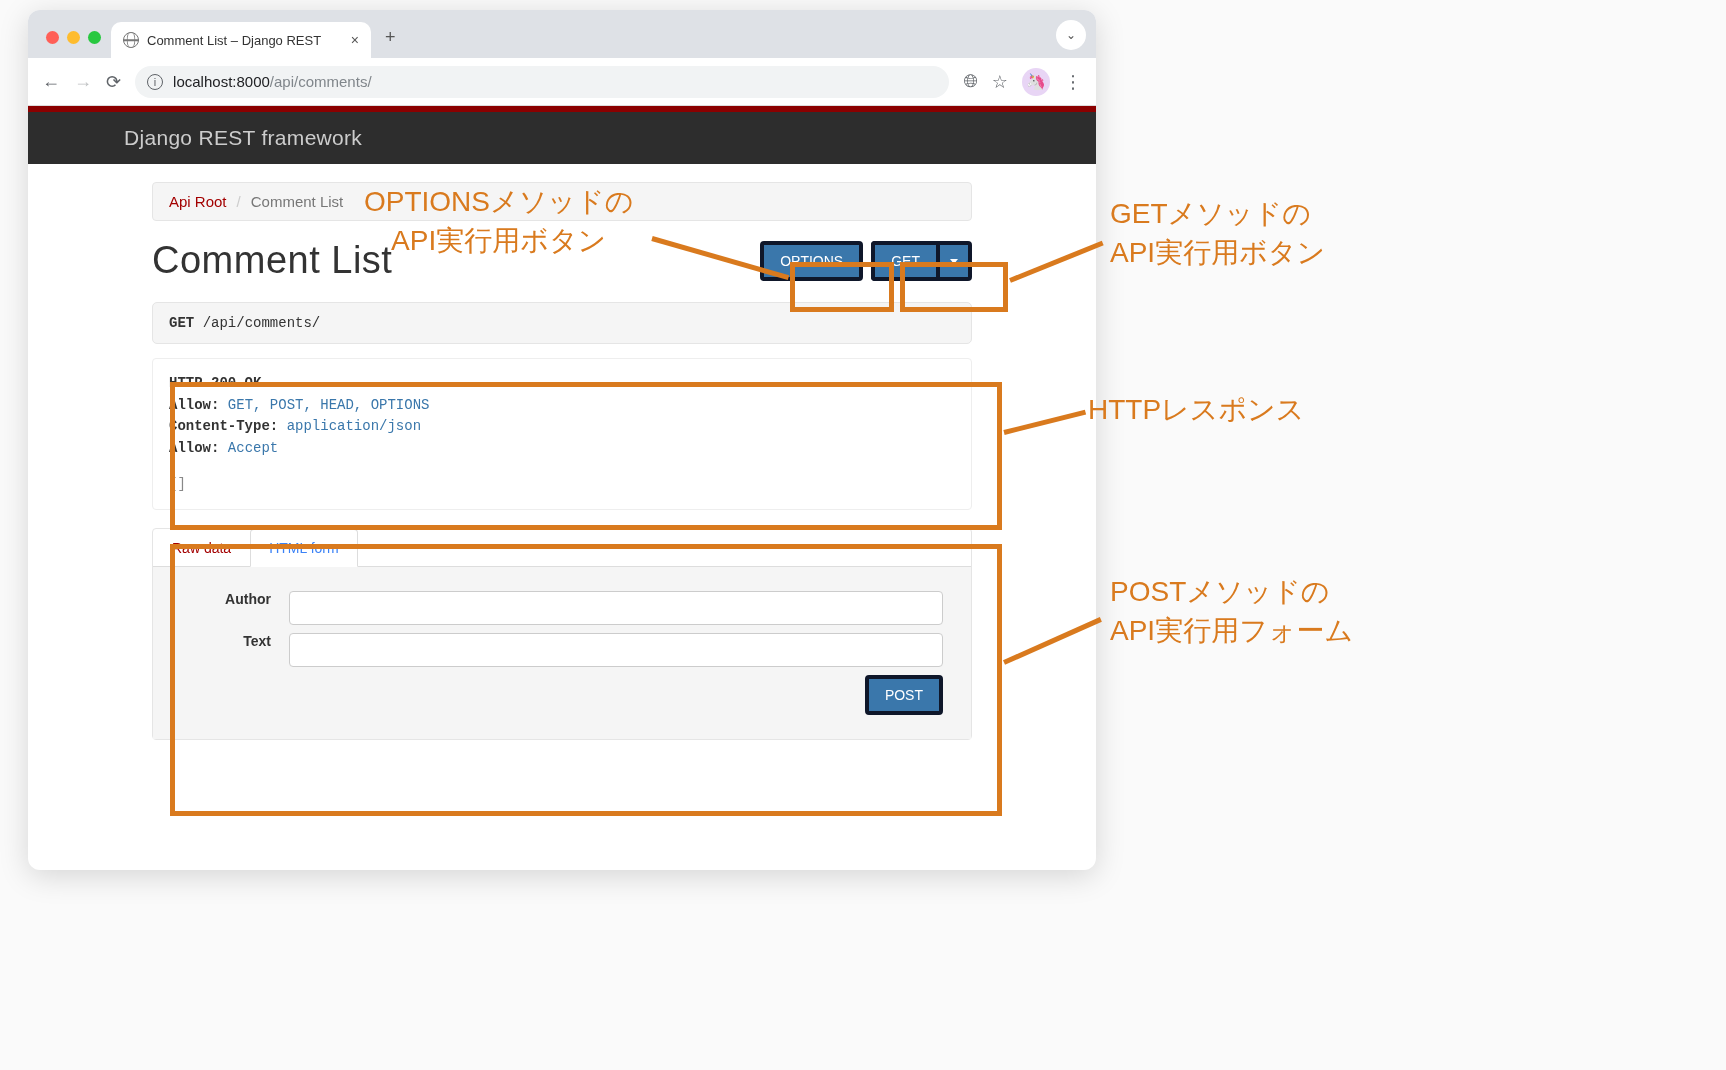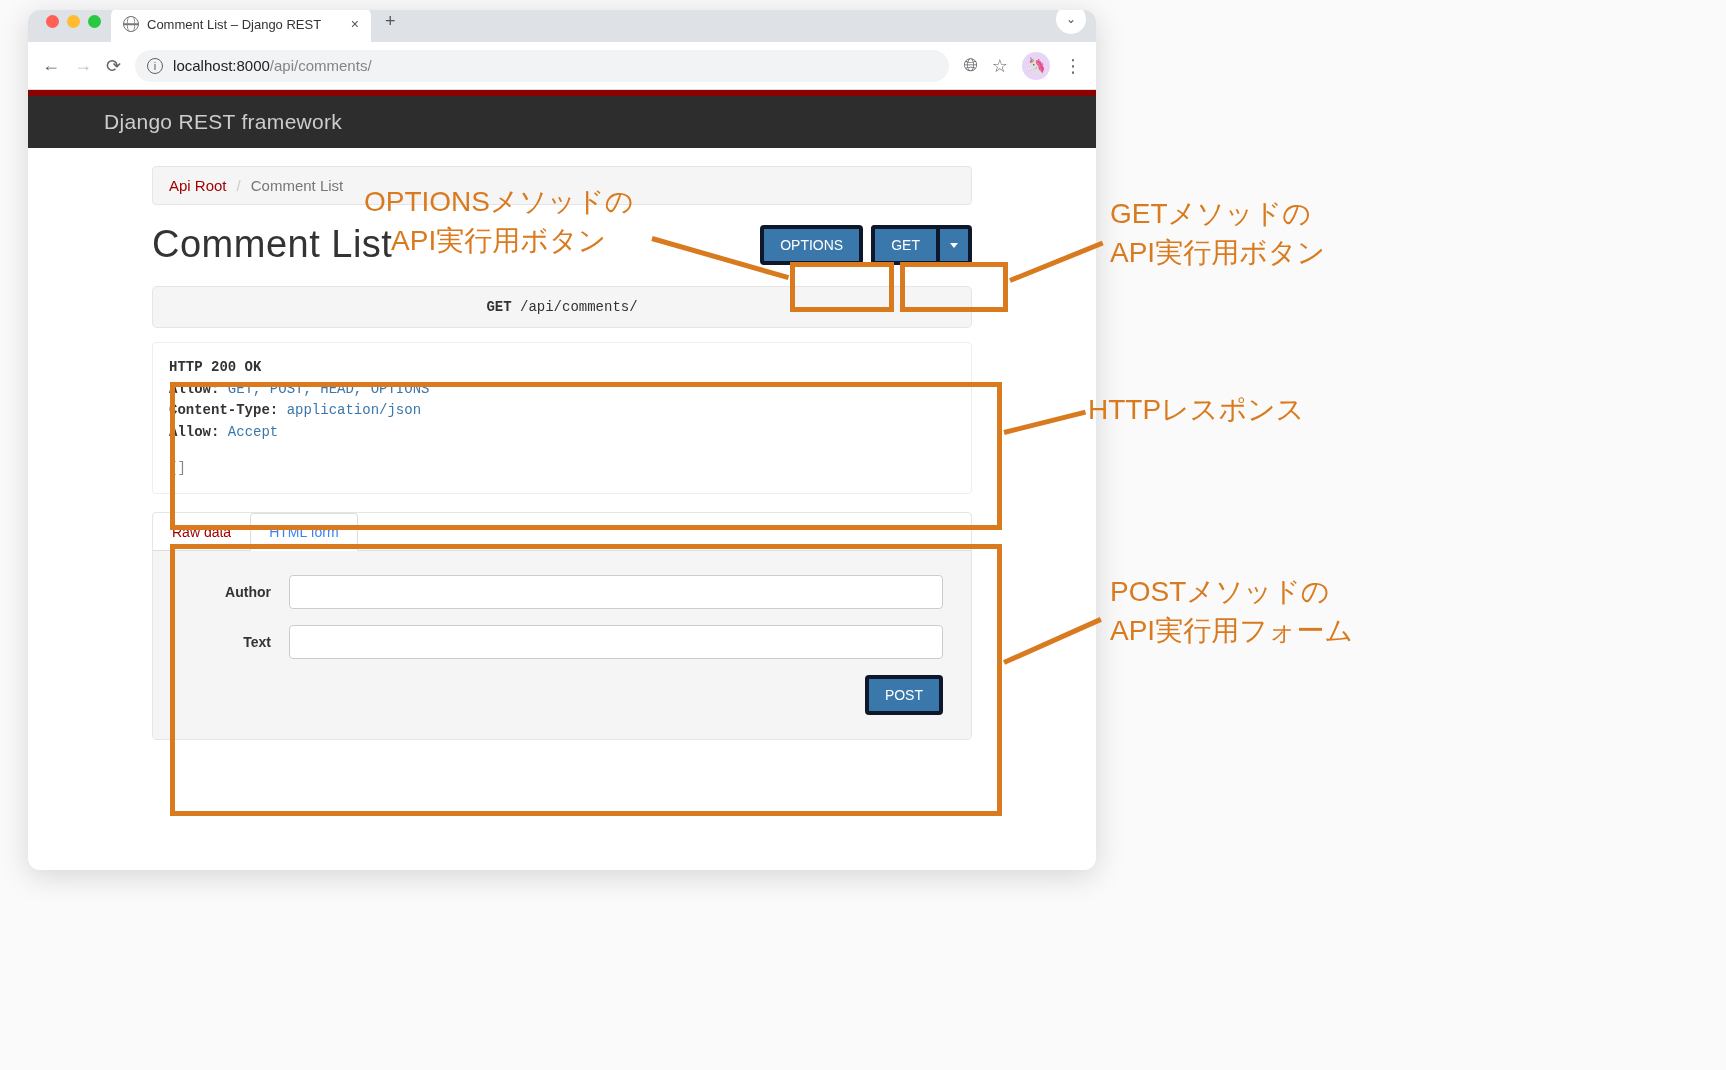--- a/index.html
+++ b/index.html
@@ -15,21 +15,21 @@
   left: 28px;
   top: 10px;
   width: 1068px;
   height: 860px;
   background: #fff;
   border-radius: 12px;
   box-shadow: 0 6px 30px rgba(0,0,0,0.15);
   overflow: hidden;
 }
 .tab-bar {
-  height: 32px;
+  height: 48px;
   background: #dee1e6;
   display: flex;
   align-items: flex-end;
   padding-left: 12px;
 }
 .traffic-lights {
   display: flex;
   gap: 8px;
   align-items: center;
   padding: 0 10px 14px 6px;
@@ -113,21 +113,21 @@
   font-size: 16px;
 }
 .kebab { font-size: 18px; color: #5f6368; }
 .page-content { background: #fff; }
 .red-stripe { height: 6px; background: #8b0000; }
 .drf-navbar {
   height: 52px;
   background: #2d2d2d;
   display: flex;
   align-items: center;
-  padding: 0 76px;
+  padding: 0 96px;
 }
 .drf-brand {
   color: #ccc;
   font-size: 21px;
   font-weight: 300;
   letter-spacing: 0.3px;
 }
 .drf-container {
   padding: 18px 124px 30px;
   background: #fff;
@@ -180,21 +180,20 @@
 }
 .request-box {
   background: #f5f5f5;
   border: 1px solid #e5e5e5;
   border-radius: 5px;
   padding: 12px 16px;
   font-family: "SFMono-Regular", Consolas, "Liberation Mono", Menlo, monospace;
   font-size: 14px;
   color: #333;
   margin-bottom: 14px;
-  text-align: center;
 }
 .request-box .method { font-weight: bold; }
 .response-box {
   background: #fff;
   border: 1px solid #eee;
   border-radius: 4px;
   padding: 14px 16px;
   font-family: "SFMono-Regular", Consolas, "Liberation Mono", Menlo, monospace;
   font-size: 14px;
   line-height: 1.55;
@@ -224,22 +223,22 @@
 .form-tab.active {
   color: #3b82f6;
   background: #fff;
   border: 1px solid #ddd;
   border-bottom-color: #fff;
   border-radius: 4px 4px 0 0;
 }
 .form-body { background: #f5f5f5; padding: 24px 28px; }
 .form-row {
   display: flex;
-  align-items: center;
-  margin-bottom: 16px;
+  align-items: flex-start;
+  margin-bottom: 8px;
   gap: 18px;
 }
 .form-row label {
   width: 90px;
   text-align: right;
   font-weight: bold;
   color: #333;
   font-size: 14px;
 }
 .form-row input {

